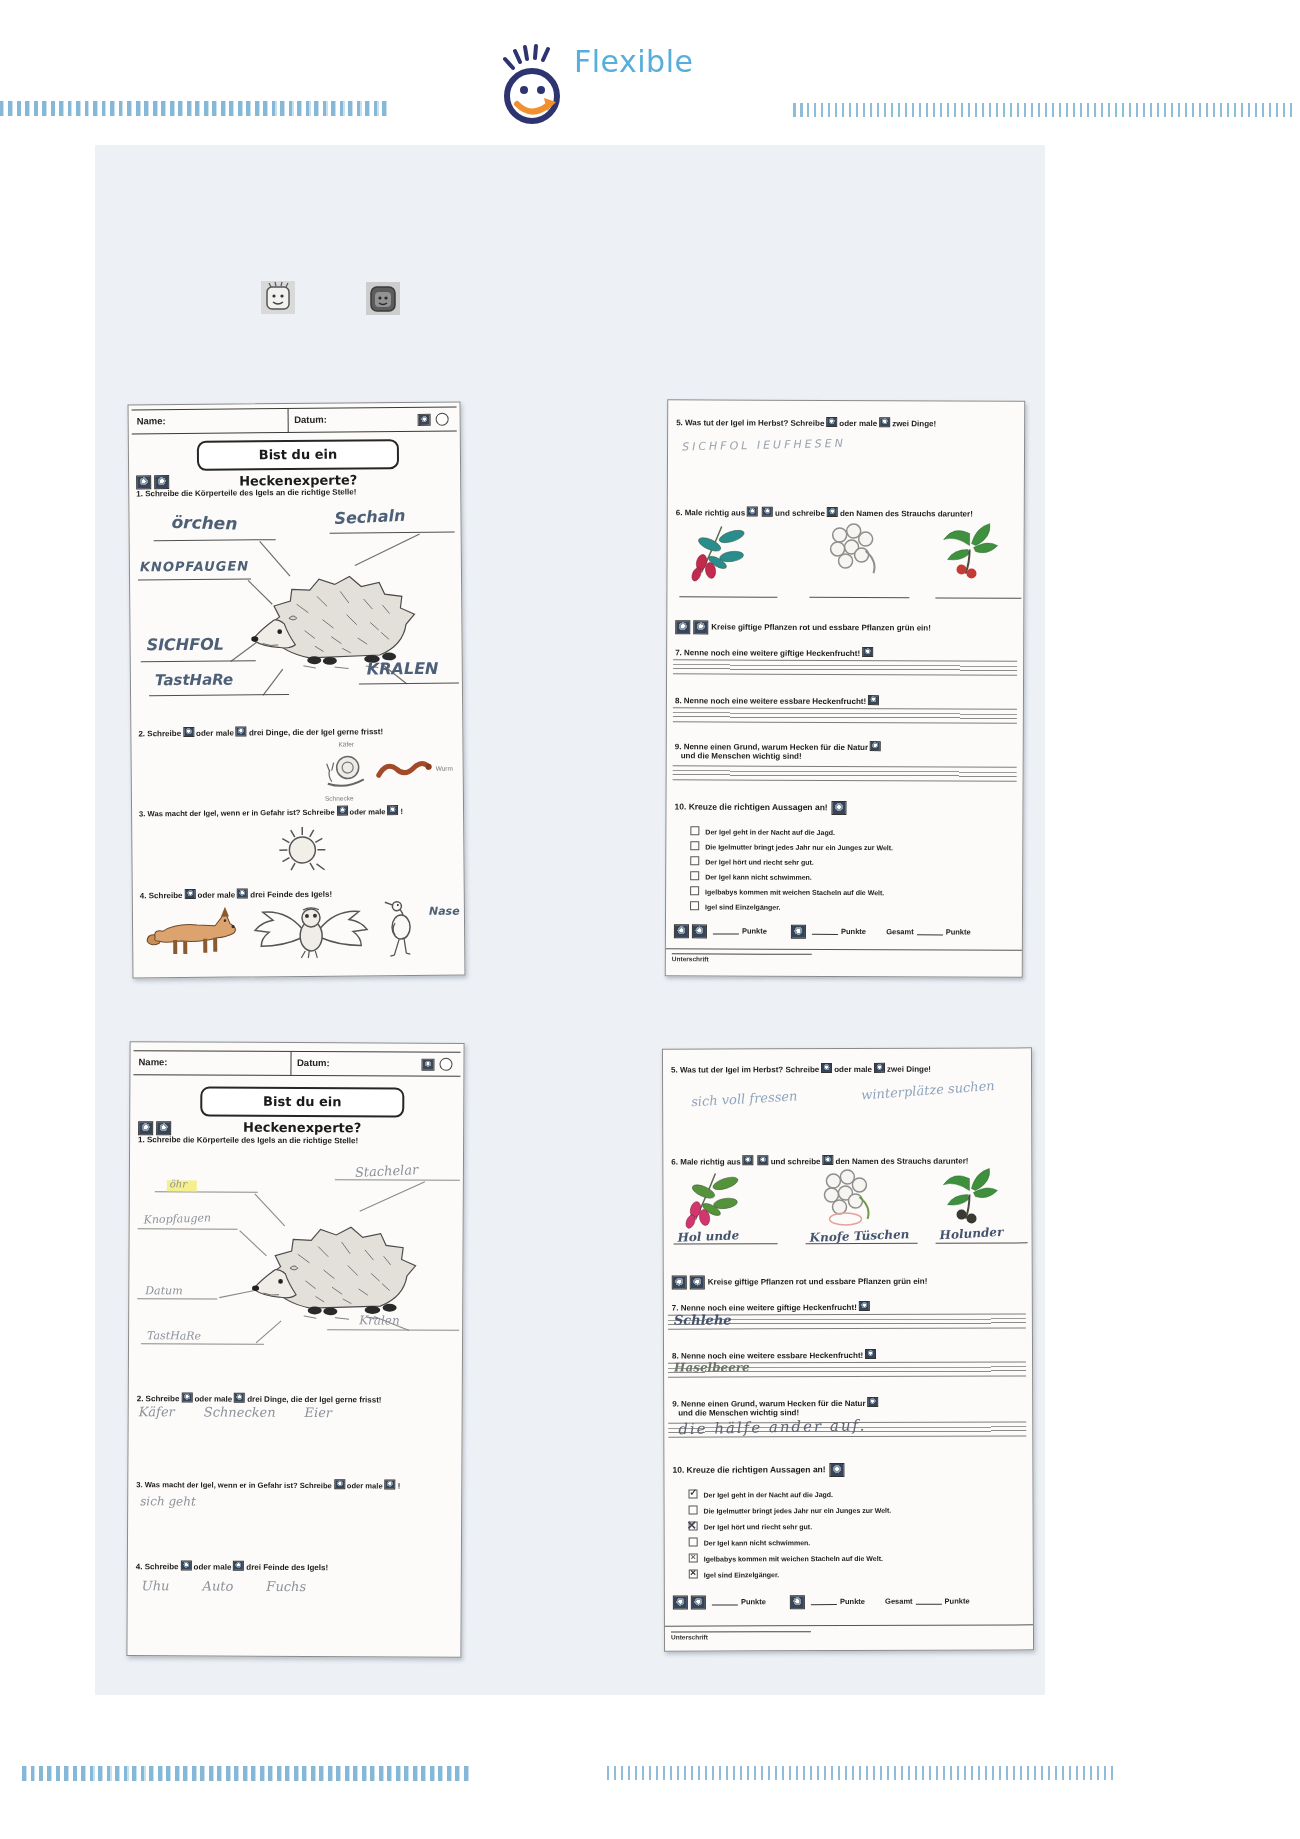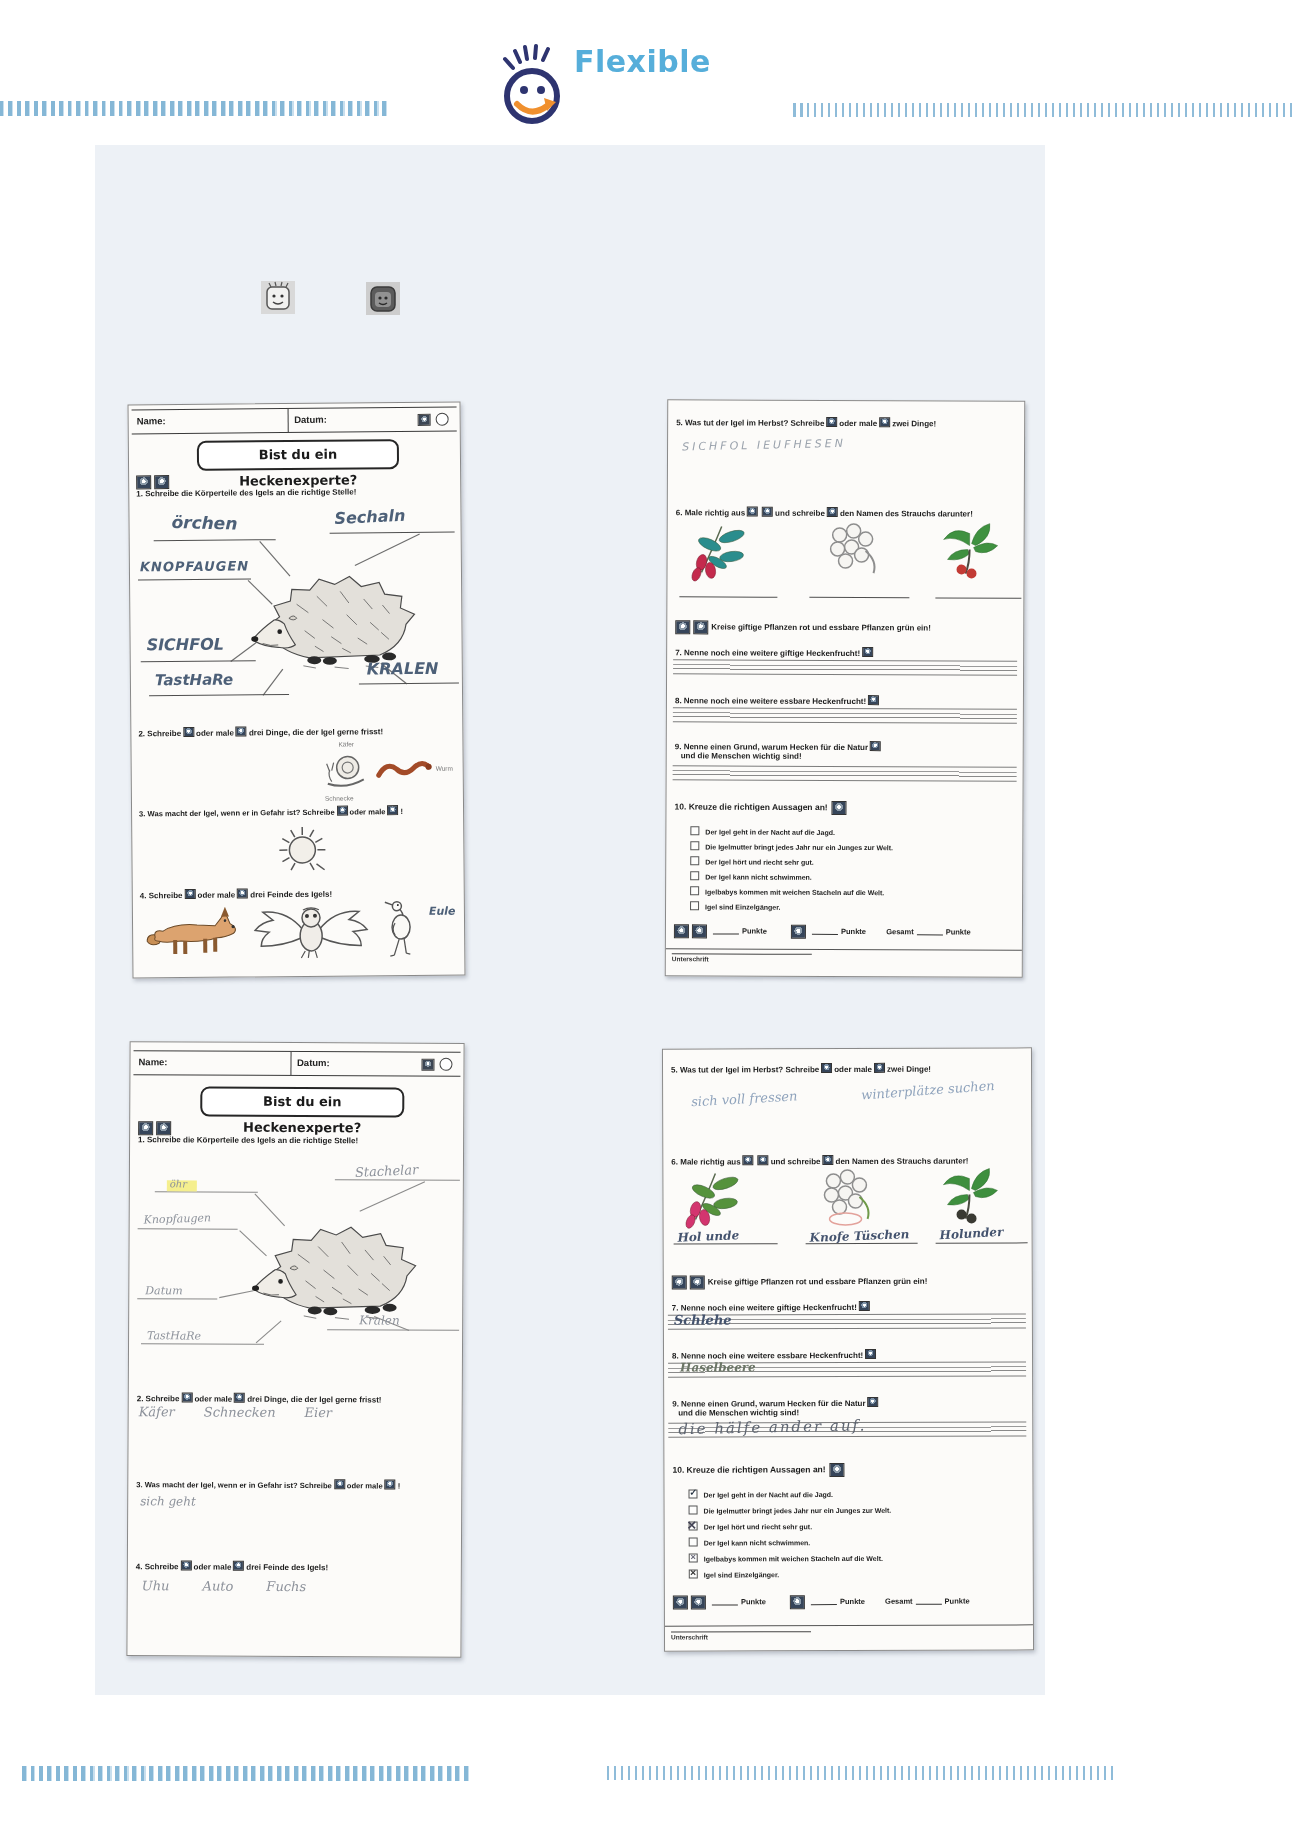--- a/index.html
+++ b/index.html
@@ -31,21 +31,21 @@
   .cb{display:inline-block;width:7px;height:7px;border:1px solid #555;margin-right:6px;vertical-align:-1px;position:relative;background:#fdfdfc}
   .cb[data-state="check"]::after{content:"✓";position:absolute;left:0;top:-3px;font-size:9px;color:#23303f}
   .cb[data-state="cross"]::after{content:"✕";position:absolute;left:0;top:-2px;font-size:8px;color:#333}
   .cb[data-state="smallcross"]::after{content:"✕";position:absolute;left:0.5px;top:-1px;font-size:7px;color:#667}
   .cb[data-state="bigcross"]::after{content:"✕";position:absolute;left:-3px;top:-4px;font-size:12px;color:#445}
   .ptrow{position:absolute;font-size:7.5px;font-weight:bold;color:#222;white-space:nowrap}
   .blank{display:inline-block;width:26px;border-bottom:1.2px solid #333;height:8px;margin:0 3px;vertical-align:-1px}
   .unters{position:absolute;font-size:6.5px;font-weight:bold;color:#333}
   .unters .uline{display:block;width:140px;border-top:1px solid #444;margin-bottom:1px}
   .sep{position:absolute;border-top:1.2px solid #555}
-  .logo-t1{position:absolute;font-weight:bold;font-family:"DejaVu Sans",sans-serif;letter-spacing:.5px}
+  .logo-t1{position:absolute;font-weight:normal;font-family:"DejaVu Sans",sans-serif;letter-spacing:.5px}
   .logo-t2{position:absolute;font-weight:bold;font-family:"DejaVu Sans",sans-serif;letter-spacing:.5px}
   .mini-ic{position:absolute;width:34px;height:33px}
   svg{display:block}
 </style>
 </head>
 <body>
 
 <div style="position:relative;width:1300px;height:1839px">
 
   <div class="stripes" style="left:0;top:101px;width:390px"></div>
@@ -204,21 +204,21 @@
     </svg>
     <svg class="abs" style="left:248px;top:496px" width="42" height="60" viewBox="0 0 42 60">
       <circle cx="16" cy="7" r="4.5" fill="none" stroke="#555" stroke-width="1.5"></circle>
       <path d="M12,6 L4,3" stroke="#555" stroke-width="1.5"></path>
       <circle cx="17" cy="6" r="1" fill="#333"></circle>
       <path d="M19,10 Q22,14 22,17" stroke="#555" stroke-width="1.5" fill="none"></path>
       <ellipse cx="20" cy="28" rx="9" ry="12" fill="#faf9f6" stroke="#555" stroke-width="1.5"></ellipse>
       <path d="M14,24 Q10,30 14,36" stroke="#555" stroke-width="1.2" fill="none"></path>
       <path d="M18,40 L13,56 M23,40 L25,54 M13,56 L9,57 M25,54 L29,55" stroke="#555" stroke-width="1.3" fill="none"></path>
     </svg>
-    <div class="hw hw-blue" style="left:296px;top:502px;font-size:11px">Eule</div>
+    <div class="hw hw-blue" style="left:296px;top:502px;font-size:11px">Nase</div>
   </div>
 
   <div class="ws" style="left:666px;top:400px;width:356px;height:575px;transform:rotate(0.25deg)">
     <div class="q" style="left:8px;top:16px">
       <span>5. Was tut der Igel im Herbst? Schreibe</span><span class="hicon"></span><span>oder male</span><span class="hicon"></span><span>zwei Dinge!</span>
     </div>
     <div class="hw" style="left:14px;top:38px;font-size:11px;letter-spacing:3px;color:#9aa2ac;font-style:italic;transform:rotate(-1.5deg);font-family:'DejaVu Sans',sans-serif">SICHFOL IEUFHESEN</div>
 
     <div class="q" style="left:8px;top:106px">
       <span>6. Male richtig aus</span><span class="hicon"></span><span class="hicon"></span><span>und schreibe</span><span class="hicon"></span><span>den Namen des Strauchs darunter!</span>
@@ -434,21 +434,21 @@
     <div class="q" style="left:8px;top:252px">
       <span>7. Nenne noch eine weitere giftige Heckenfrucht!</span><span class="hicon"></span>
     </div>
     <div class="rule" style="left:4px;top:265px;width:358px"></div>
     <div class="hw hw-pen" style="left:10px;top:263px;font-size:13px">Schlehe</div>
 
     <div class="q" style="left:8px;top:300px">
       <span>8. Nenne noch eine weitere essbare Heckenfrucht!</span><span class="hicon"></span>
     </div>
     <div class="rule" style="left:4px;top:313px;width:358px"></div>
-    <div class="hw" style="left:16px;top:311px;font-size:12px;color:#6b7566;font-family:'DejaVu Serif',serif;font-style:italic;font-weight:bold">Haselbeere</div>
+    <div class="hw" style="left:10px;top:311px;font-size:12px;color:#6b7566;font-family:'DejaVu Serif',serif;font-style:italic;font-weight:bold">Haselbeere</div>
 
     <div class="q" style="left:8px;top:348px">
       <span>9. Nenne einen Grund, warum Hecken für die Natur</span><span class="hicon"></span>
     </div>
     <div class="q" style="left:14px;top:359px">und die Menschen wichtig sind!</div>
     <div class="rule" style="left:4px;top:373px;width:358px"></div>
     <div class="hw" style="left:14px;top:369px;font-size:15px;letter-spacing:2px;color:#5d6470;font-family:'DejaVu Serif',serif;font-style:italic;transform:rotate(-1deg)">die hälfe ander auf.</div>
 
     <div class="q" style="left:8px;top:414px;font-size:8.5px">
       <span>10. Kreuze die richtigen Aussagen an!</span><span class="stamp13" style="margin-left:4px"></span>

